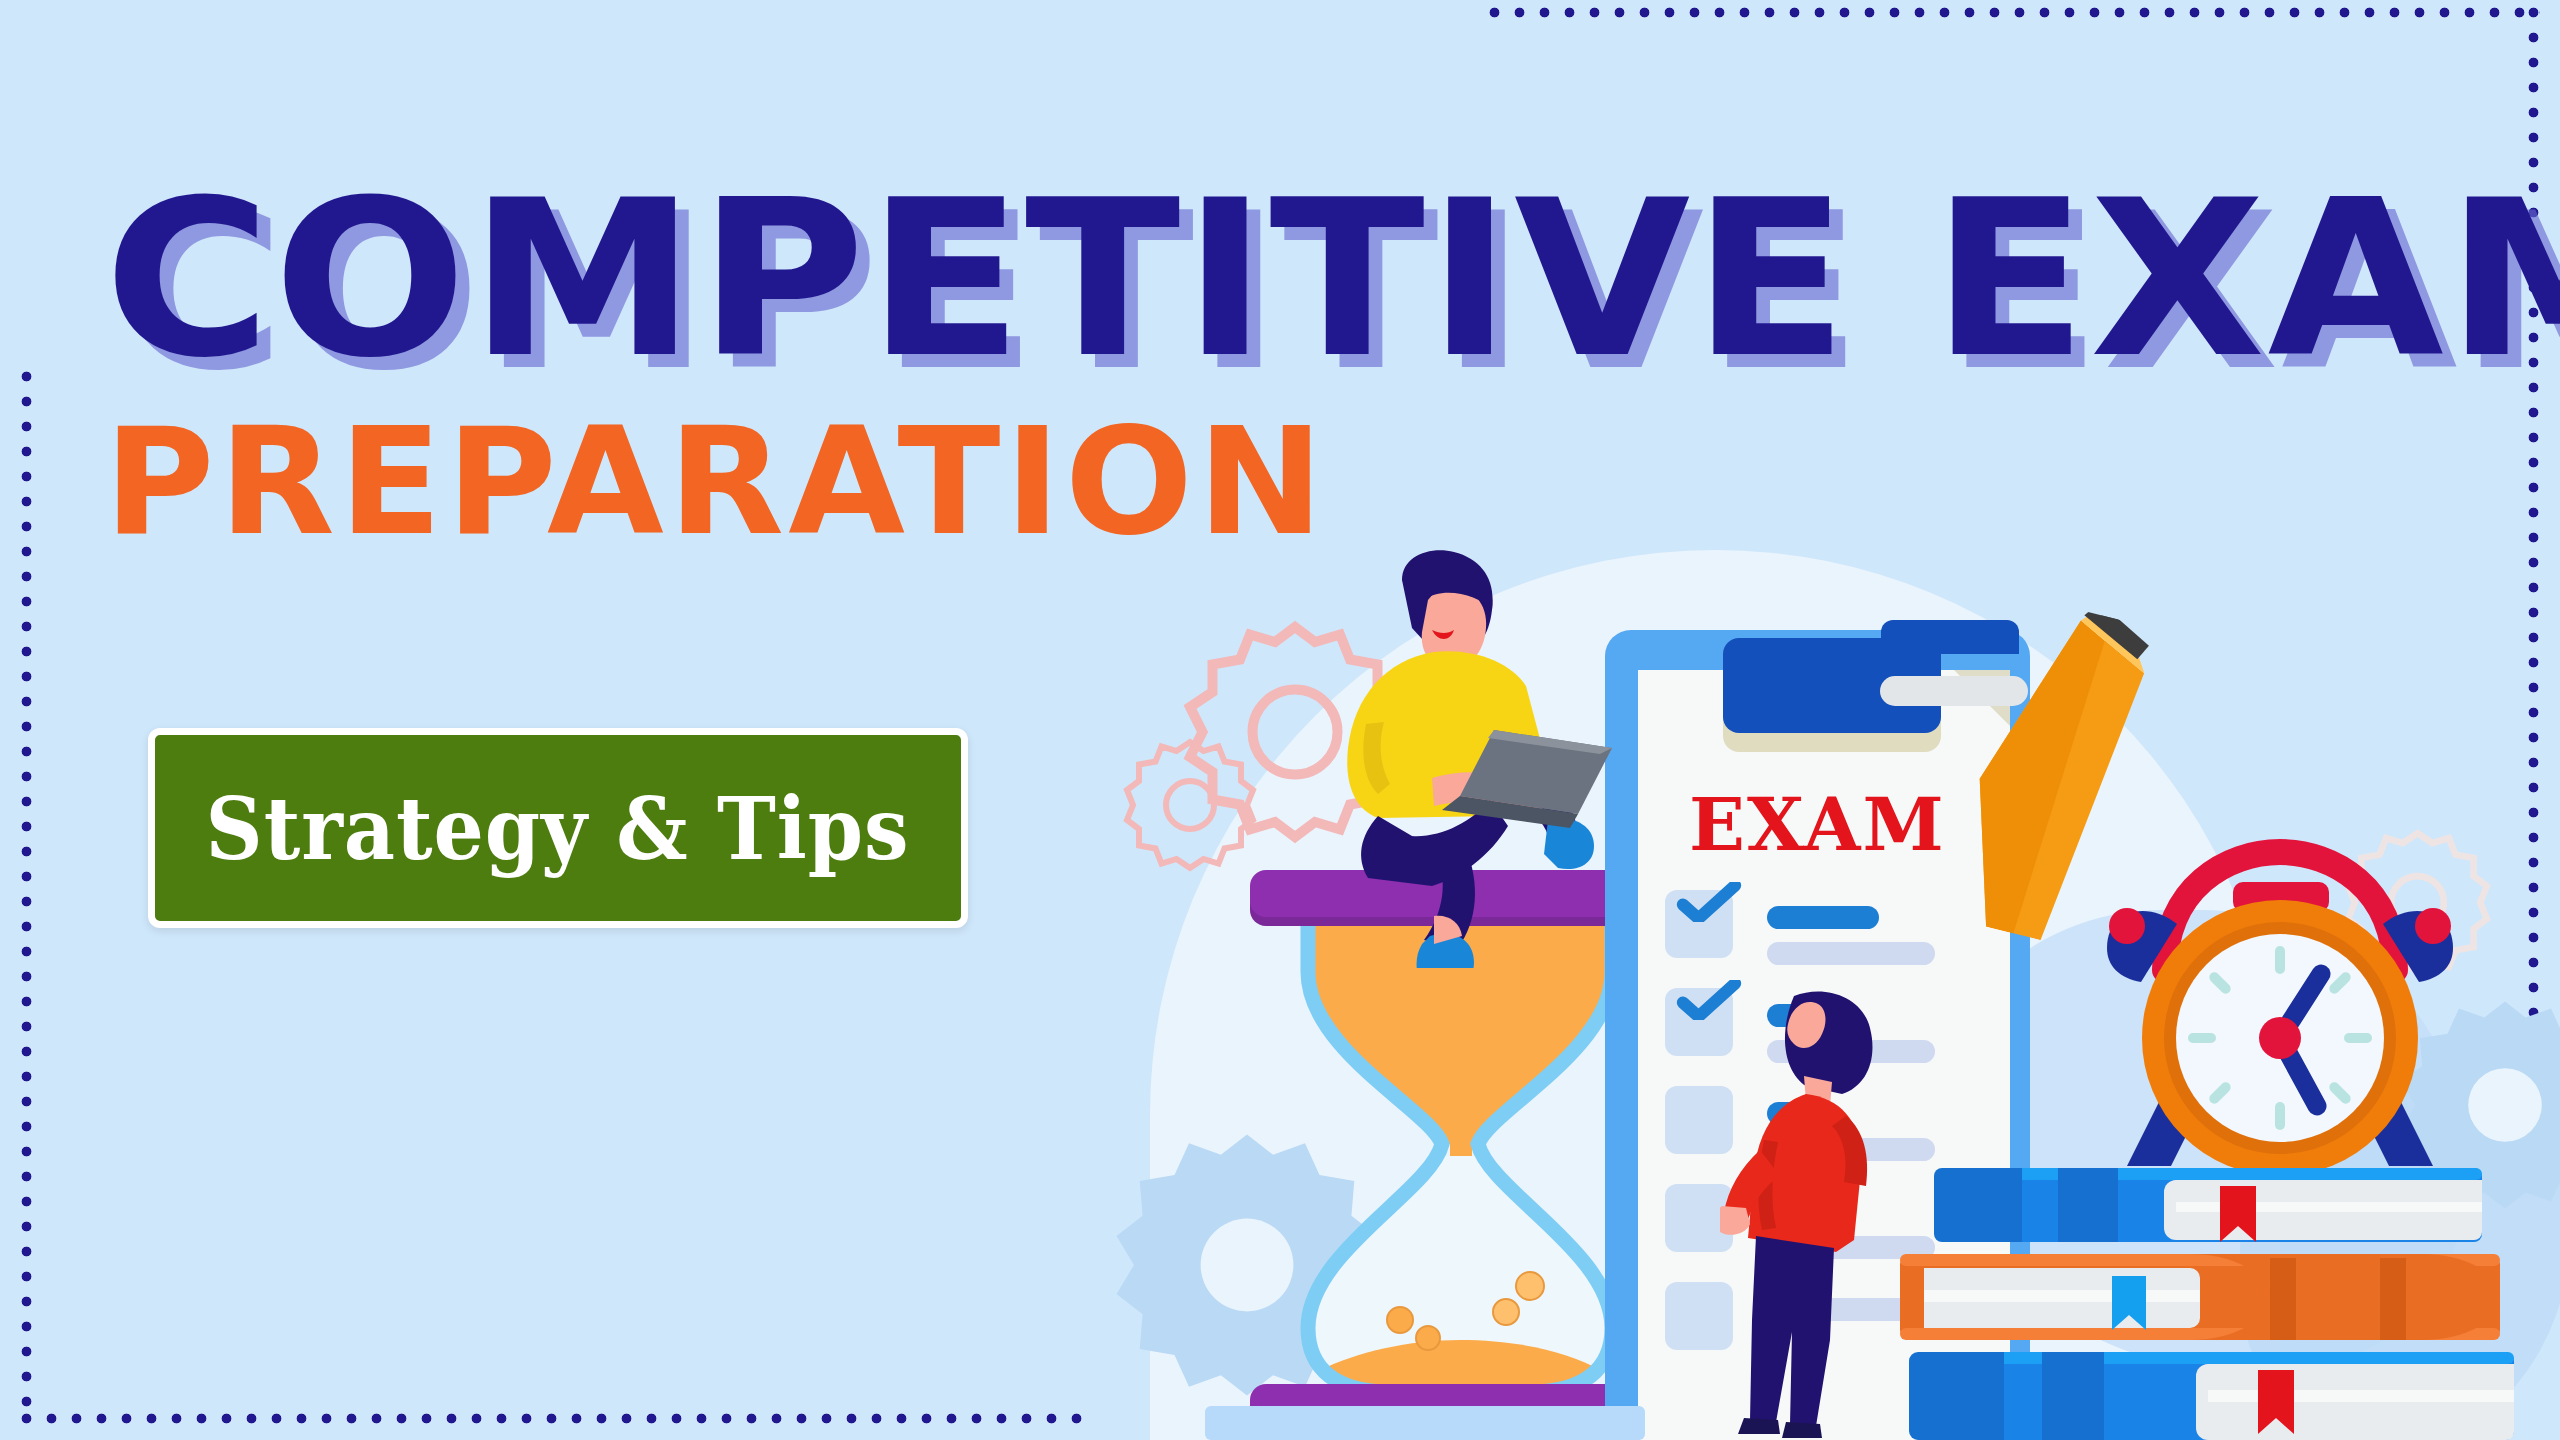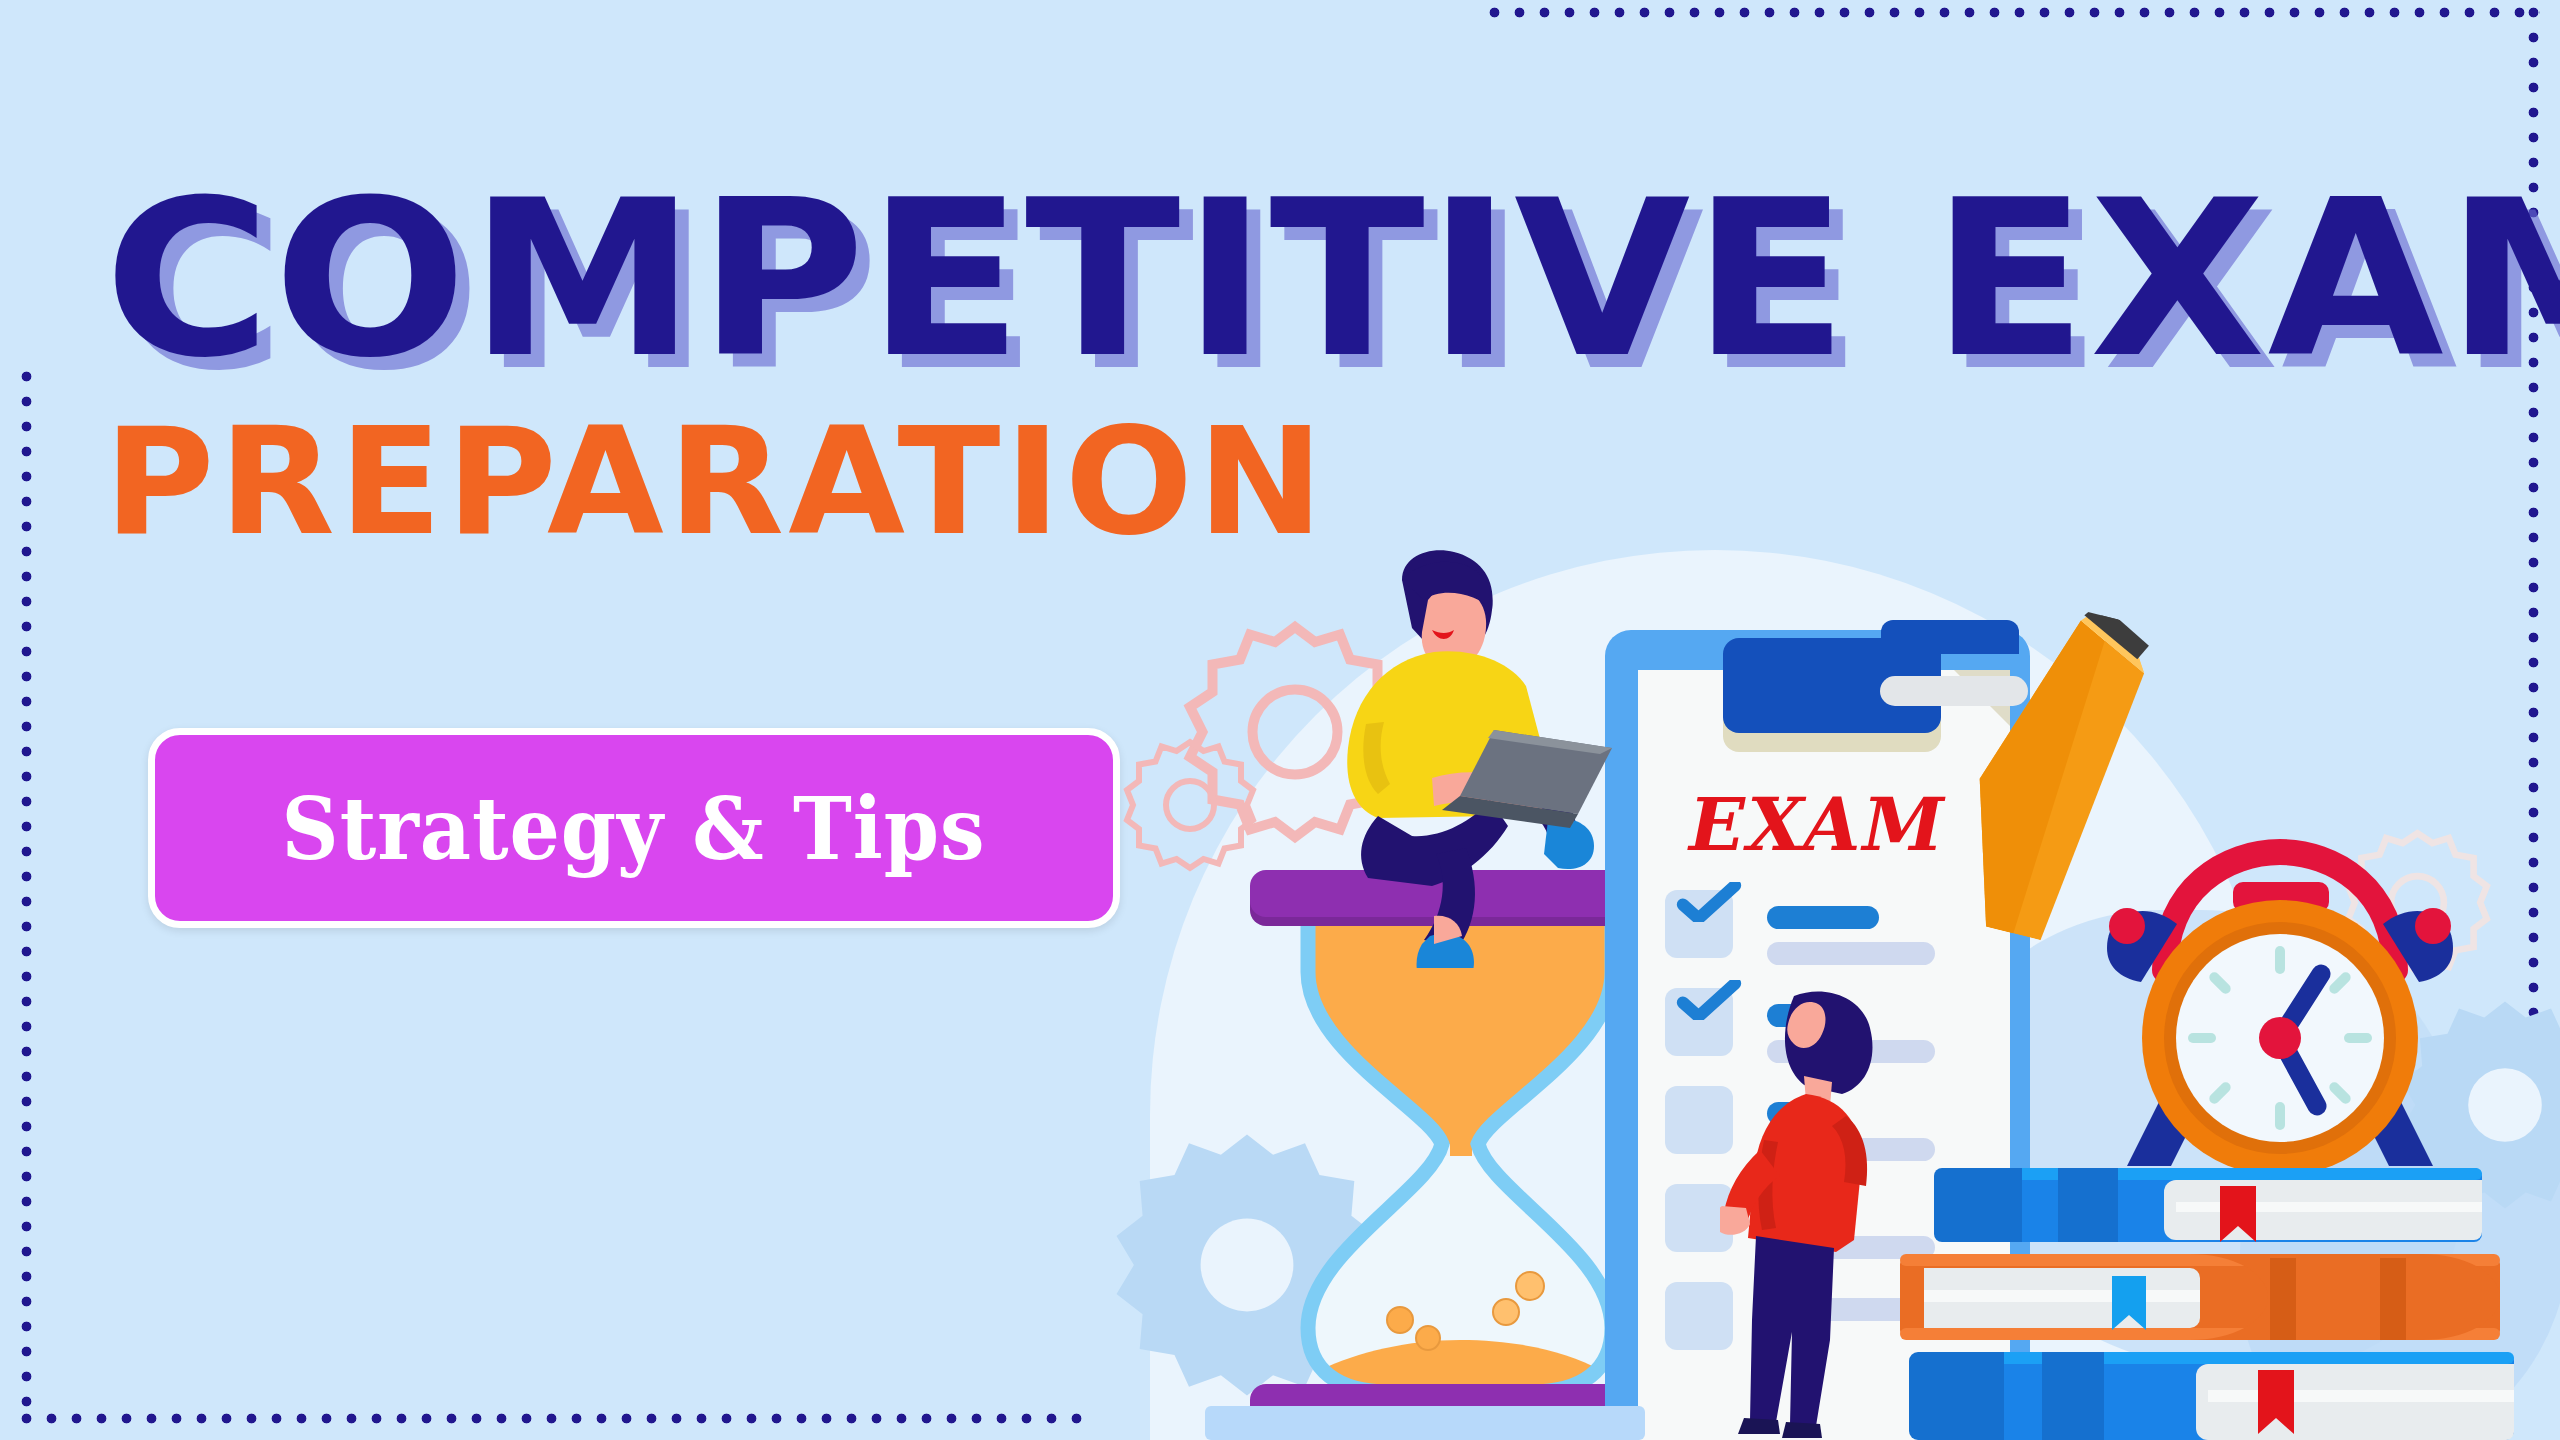--- a/index.html
+++ b/index.html
@@ -61,41 +61,41 @@
     letter-spacing:4px;
     color:#f26522;
     transform:scaleX(1.02);
     transform-origin:left center;
     white-space:nowrap;
   }
 
   
   #cta{
     position:absolute; left:148px; top:728px;
-    width:972px; height:200px;
-    background:#d946ef;
+    width:820px; height:200px;
+    background:#4d7c0f;
     border:7px solid #ffffff;
-    border-radius:32px;
+    border-radius:12px;
     display:flex; align-items:center; justify-content:center;
     box-shadow:0 3px 8px rgba(0,0,0,.10);
   }
   #cta-label{
     color:#ffffff;
     font-family:"DejaVu Serif", serif;
     font-weight:bold;
     font-size:86px;
     letter-spacing:1px;
     transform:scaleX(.92);
     white-space:nowrap;
   }
 
   
   #illustration{
     position:absolute; left:1060px; top:430px;
-    width:1500px; height:1010px;font-style:italic;
+    width:1500px; height:1010px;
   }
   .il{ position:absolute; }
 
   
   #blob-arch{
     left:90px; top:120px; width:1130px; height:900px;
     background:#eaf4fd;
     border-radius:565px 565px 0 0;
   }
   #blob-r1{

